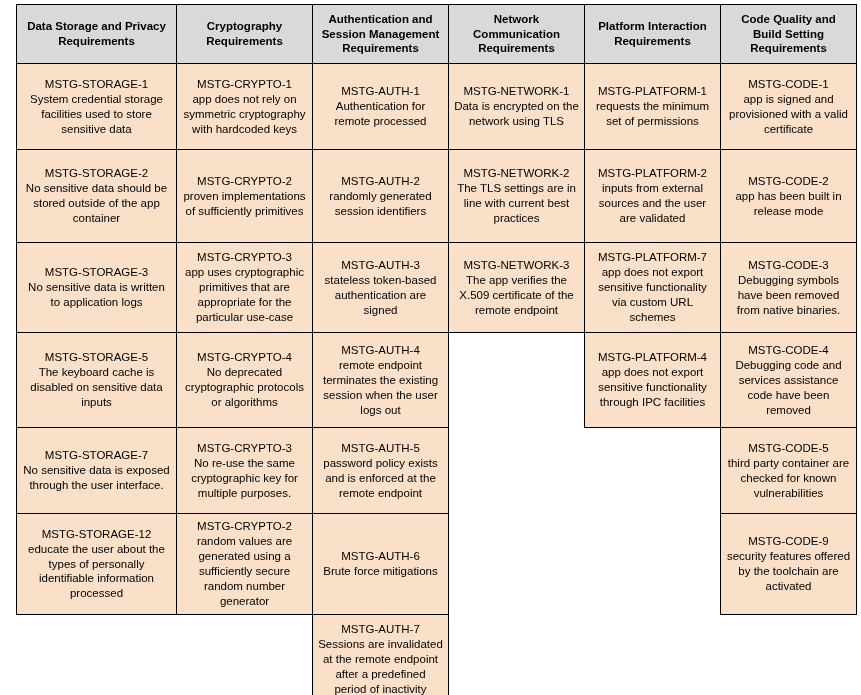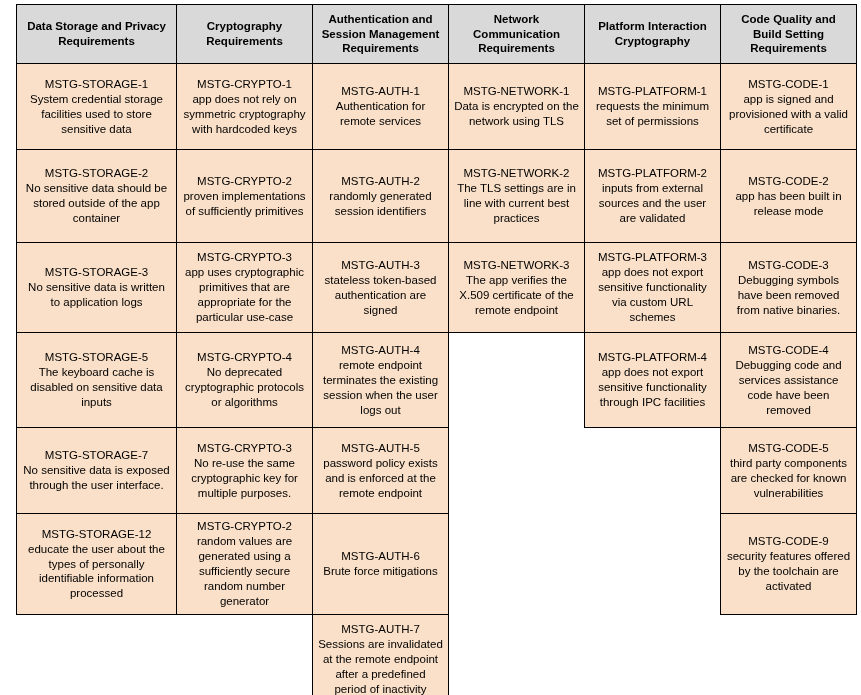--- a/index.html
+++ b/index.html
@@ -83,37 +83,37 @@
         <col class="c3">
         <col class="c4">
         <col class="c5">
     </colgroup>
     <thead>
       <tr id="header-row">
           <th class="hdr">Data Storage and Privacy Requirements</th>
           <th class="hdr">Cryptography Requirements</th>
           <th class="hdr">Authentication and Session Management Requirements</th>
           <th class="hdr">Network Communication Requirements</th>
-          <th class="hdr">Platform Interaction Cryptography</th>
+          <th class="hdr">Platform Interaction Requirements</th>
           <th class="hdr">Code Quality and Build Setting Requirements</th>
         </tr>
     </thead>
     <tbody id="body-rows">
         <tr class="r0">
           <td class="cell">
             <span class="req-id">MSTG-STORAGE-1</span>
             <span class="req-text">System credential storage facilities used to store sensitive data</span>
           </td>
           <td class="cell">
             <span class="req-id">MSTG-CRYPTO-1</span>
             <span class="req-text">app does not rely on symmetric cryptography with hardcoded keys</span>
           </td>
           <td class="cell">
             <span class="req-id">MSTG-AUTH-1</span>
-            <span class="req-text">Authentication for remote services</span>
+            <span class="req-text">Authentication for remote processed</span>
           </td>
           <td class="cell">
             <span class="req-id">MSTG-NETWORK-1</span>
             <span class="req-text">Data is encrypted on the network using TLS</span>
           </td>
           <td class="cell">
             <span class="req-id">MSTG-PLATFORM-1</span>
             <span class="req-text">requests the minimum set of permissions</span>
           </td>
           <td class="cell">
@@ -158,21 +158,21 @@
           </td>
           <td class="cell">
             <span class="req-id">MSTG-AUTH-3</span>
             <span class="req-text">stateless token-based authentication are signed</span>
           </td>
           <td class="cell">
             <span class="req-id">MSTG-NETWORK-3</span>
             <span class="req-text">The app verifies the X.509 certificate of the remote endpoint</span>
           </td>
           <td class="cell">
-            <span class="req-id">MSTG-PLATFORM-3</span>
+            <span class="req-id">MSTG-PLATFORM-7</span>
             <span class="req-text">app does not export sensitive functionality via custom URL schemes</span>
           </td>
           <td class="cell">
             <span class="req-id">MSTG-CODE-3</span>
             <span class="req-text">Debugging symbols have been removed from native binaries.</span>
           </td>
         </tr>
         <tr class="r3">
           <td class="cell">
             <span class="req-id">MSTG-STORAGE-5</span>
@@ -206,21 +206,21 @@
             <span class="req-text">No re-use the same cryptographic key for multiple purposes.</span>
           </td>
           <td class="cell">
             <span class="req-id">MSTG-AUTH-5</span>
             <span class="req-text">password policy exists and is enforced at the remote endpoint</span>
           </td>
           <td class="empty"></td>
           <td class="empty"></td>
           <td class="cell">
             <span class="req-id">MSTG-CODE-5</span>
-            <span class="req-text">third party components are checked for known vulnerabilities</span>
+            <span class="req-text">third party container are checked for known vulnerabilities</span>
           </td>
         </tr>
         <tr class="r5">
           <td class="cell">
             <span class="req-id">MSTG-STORAGE-12</span>
             <span class="req-text">educate the user about the types of personally identifiable information processed</span>
           </td>
           <td class="cell">
             <span class="req-id">MSTG-CRYPTO-2</span>
             <span class="req-text">random values are generated using a sufficiently secure random number generator</span>

